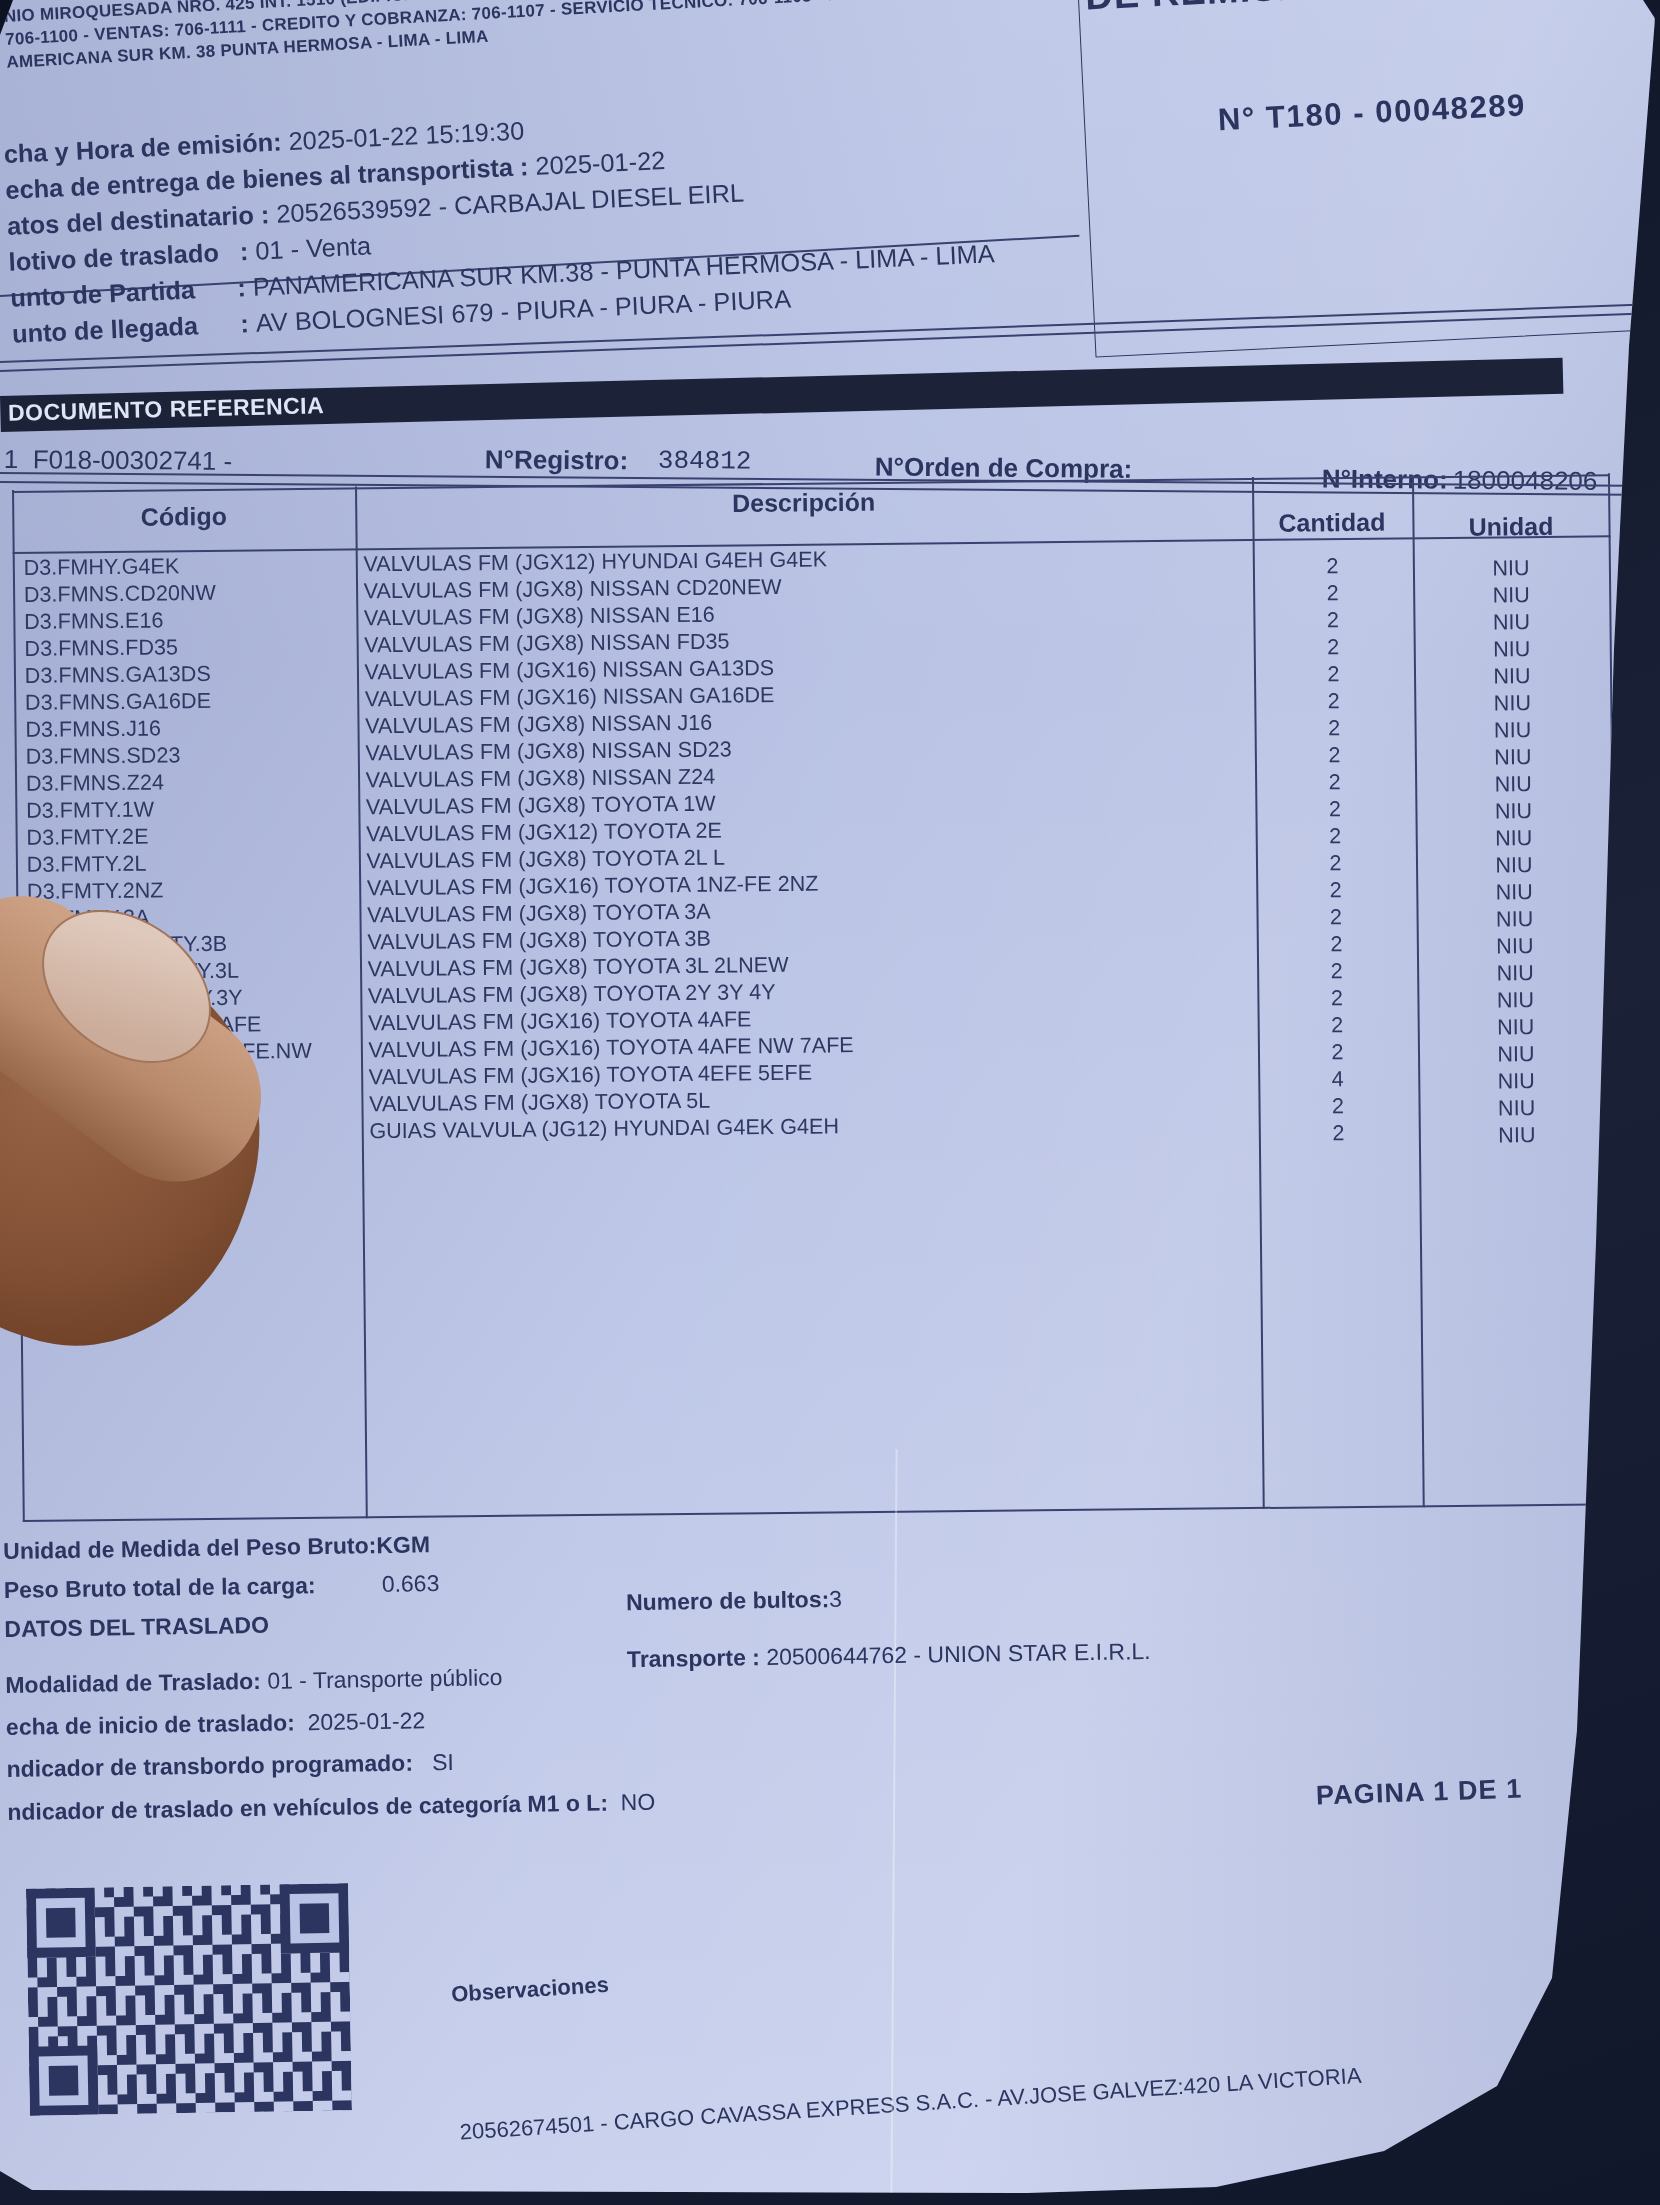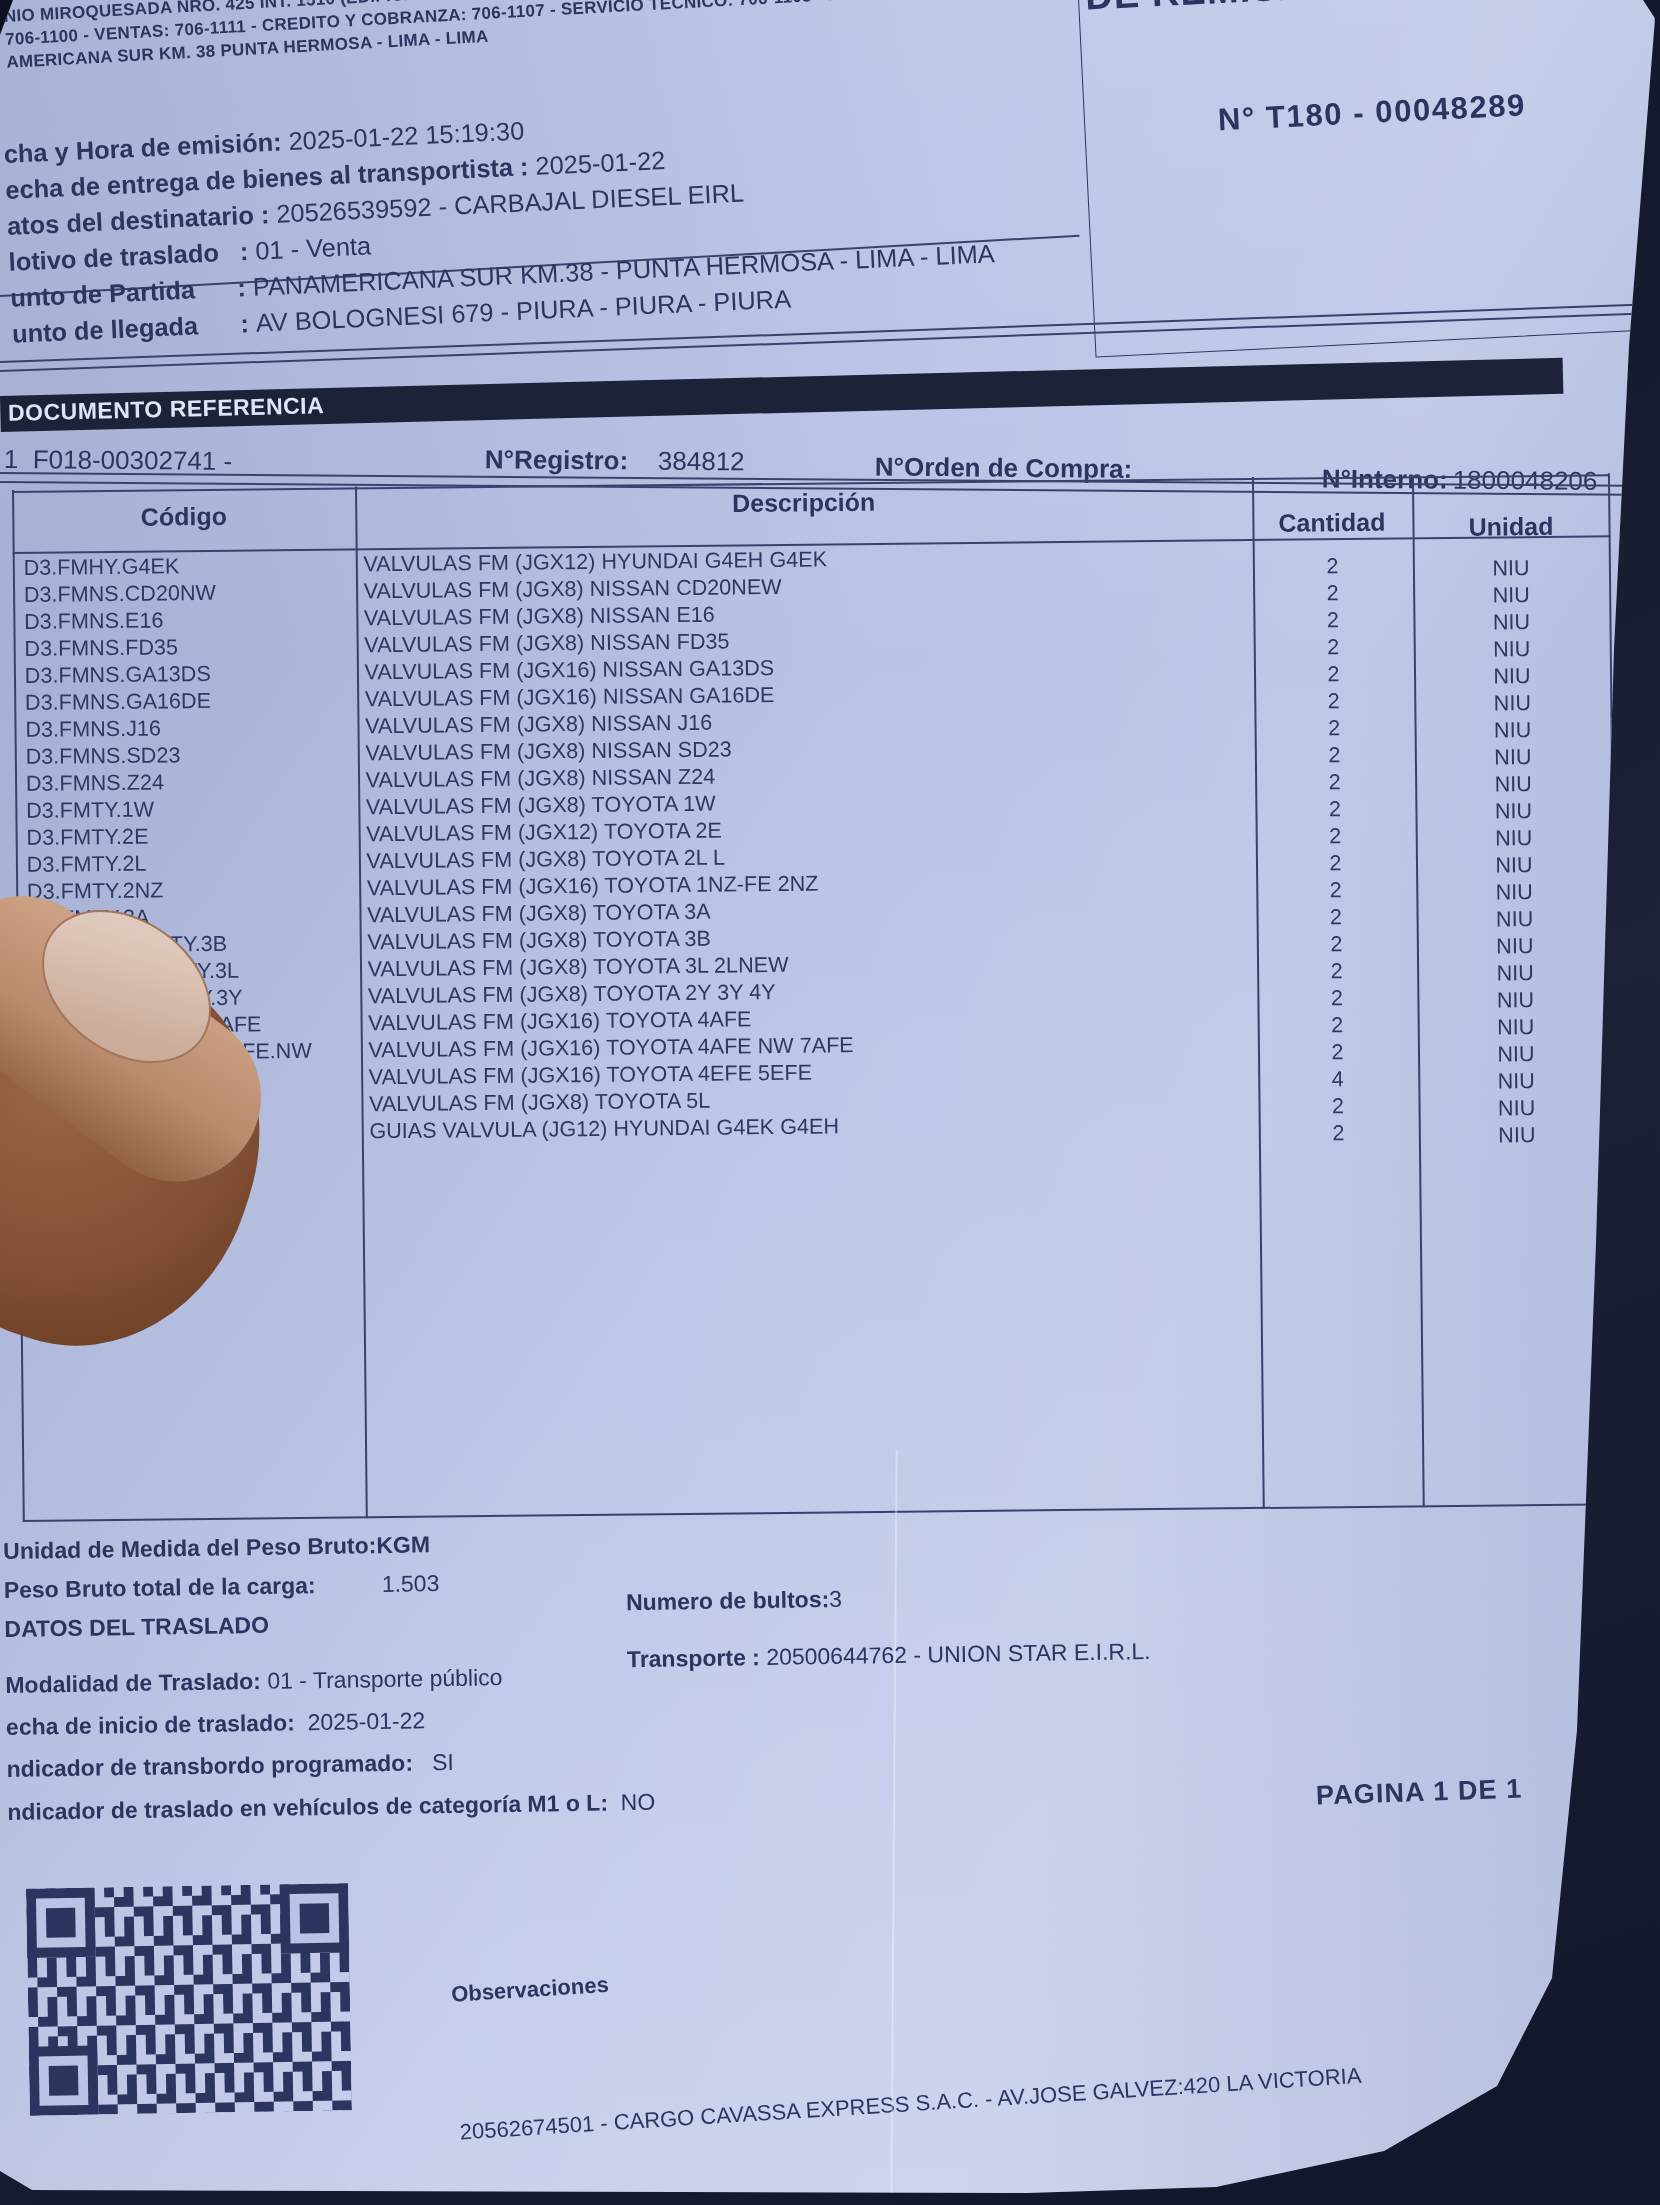--- a/index.html
+++ b/index.html
@@ -108,21 +108,21 @@
     </div>
     <div class="hline" style="left:0;top:361px;width:1649px;transform:rotate(-2deg);transform-origin:0 0;"></div>
     <div class="hline" style="left:0;top:370px;width:1649px;transform:rotate(-2deg);transform-origin:0 0;"></div>
 
     <div id="refbar" class="abs">
       <span>DOCUMENTO REFERENCIA</span>
     </div>
     <div id="refrow" class="abs ink">
       <span class="abs nw" style="left:0;top:0;">1  F018-00302741 -</span>
       <span class="abs nw b" style="left:481px;top:-4.3px;">N°Registro:</span>
-      <span class="abs nw" style="left:654px;top:-4.3px;">384812</span>
+      <span class="abs nw" style="left:654px;top:-4.3px;font-family:Liberation Mono, monospace;">384812</span>
       <span class="abs nw b" style="left:871px;top:0;">N°Orden de Compra:</span>
       <span class="abs nw b" style="left:1318px;top:7.6px;">N°Interno:</span>
       <span class="abs nw" style="left:1449px;top:7.6px;">1800048206</span>
     </div>
     <div class="hline" style="left:0;top:472px;width:1627px;transform:rotate(.45deg);transform-origin:0 0;"></div>
     <div class="hline" style="left:0;top:481px;width:1627px;transform:rotate(.45deg);transform-origin:0 0;"></div>
 
     <div id="table" class="abs">
       <div class="hline" style="left:0;top:3.2px;width:1598px;"></div>
       <div class="vline" style="left:0;"></div>
@@ -269,21 +269,21 @@
             <div class="td d">GUIAS VALVULA (JG12) HYUNDAI G4EK G4EH</div>
             <div class="td q">2</div>
             <div class="td u">NIU</div>
           </div>
       </div>
       <div class="hline" style="left:0;top:1032px;width:1598px;"></div>
     </div>
 
     <div id="footer" class="abs ink">
       <div class="row b" style="top:0;"><span class="lab">Unidad de Medida del Peso Bruto:</span><span>KGM</span></div>
-      <div class="row" style="top:39px;"><span class="lab" style="display:inline-block;min-width:378px;">Peso Bruto total de la carga:</span><span>1.503</span></div>
+      <div class="row" style="top:39px;"><span class="lab" style="display:inline-block;min-width:378px;">Peso Bruto total de la carga:</span><span>0.663</span></div>
       <div class="row lab b" style="top:78px;">DATOS DEL TRASLADO</div>
       <div class="row" style="top:134px;"><span class="lab">Modalidad de Traslado: </span><span>01 - Transporte público</span></div>
       <div class="row" style="top:176px;"><span class="lab">echa de inicio de traslado:  </span><span>2025-01-22</span></div>
       <div class="row" style="top:218px;"><span class="lab">ndicador de transbordo programado:   </span><span>SI</span></div>
       <div class="row" style="top:261px;"><span class="lab">ndicador de traslado en vehículos de categoría M1 o L:  </span><span>NO</span></div>
       <div class="row" style="top:61px;left:622px;"><span class="lab">Numero de bultos:</span><span>3</span></div>
       <div class="row" style="top:118px;left:622px;"><span class="lab">Transporte : </span><span>20500644762 - UNION STAR E.I.R.L.</span></div>
     </div>
 
     <div id="pagina" class="abs ink">PAGINA 1 DE 1</div>

